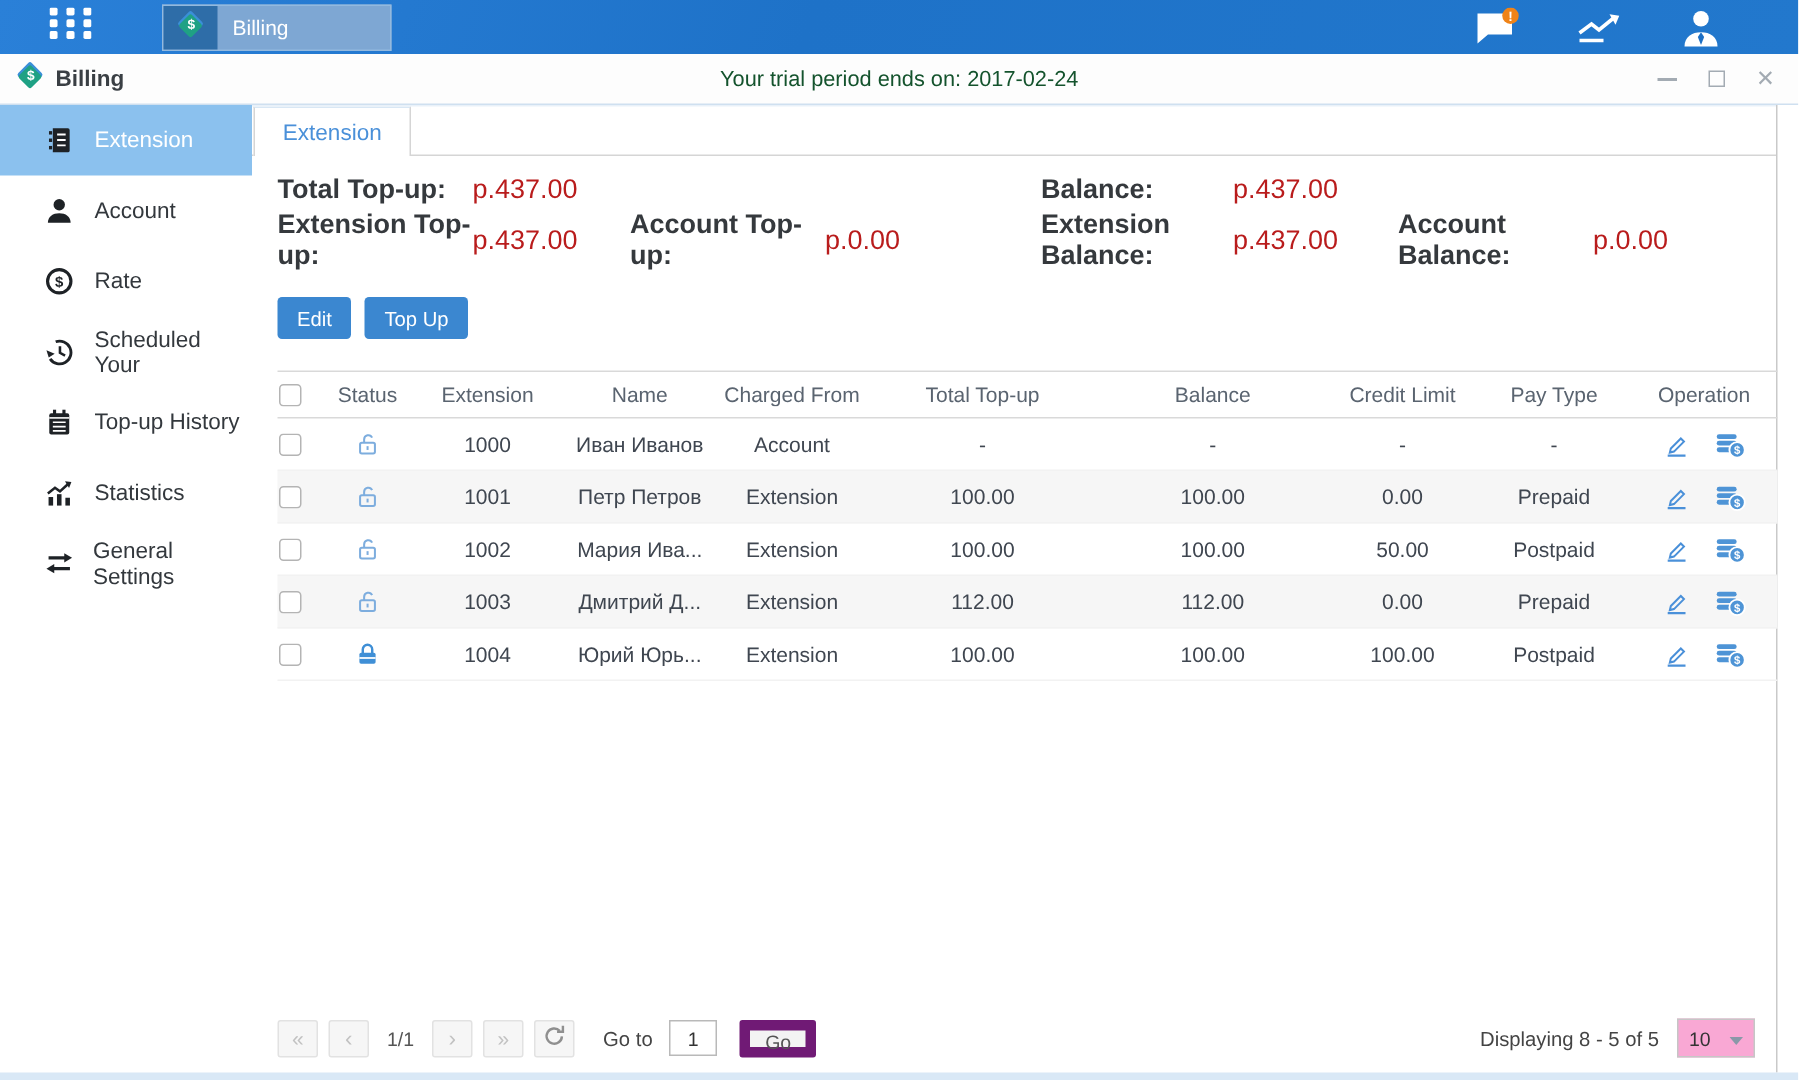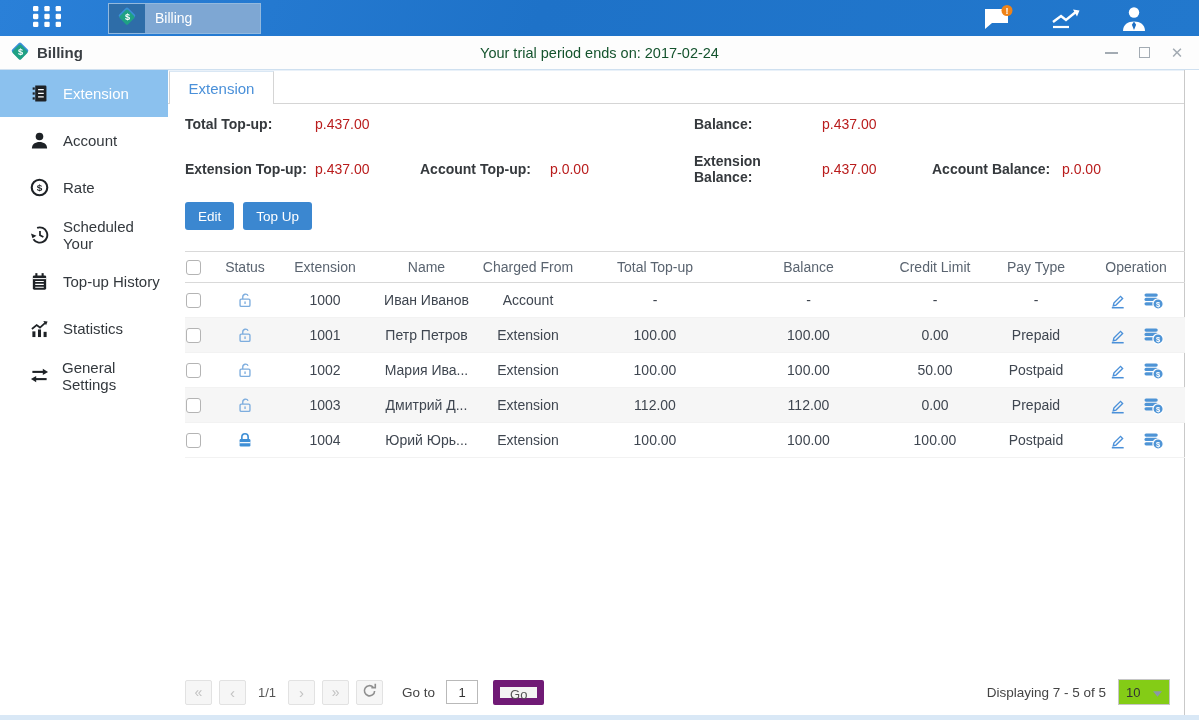--- a/index.html
+++ b/index.html
@@ -32,21 +32,21 @@
   .side-item { height:47px; display:flex; align-items:center; padding-left:30px; gap:13px; font-size:15px; color:#33383d; cursor:pointer; }
   .side-item .s-icon { width:20px; height:20px; display:flex; color:#1e2226; }
   .side-item.active { background:#8bc1ee; color:#fff; }
   .content { width:1017px; position:relative; border-right:1px solid #c9c9c9; }
 
   
   .tabstrip { height:34px; border-bottom:1px solid #d5d5d5; border-top:1px solid #e9f1f9; display:flex; padding-left:1px; }
   .tab-active { width:105px; background:#fff; border:1px solid #d5d5d5; border-top-color:#d9e7f4; border-bottom:none; margin-bottom:-1px; display:flex; align-items:center; justify-content:center; color:#4a90d9; font-size:15px; cursor:pointer; }
 
   
-  .summary { margin:12px 0 0 17px; display:grid; grid-template-columns:130px 105px 130px 144px 128px 110px 130px auto; row-gap:21px; font-size:14px; align-items:center; }
+  .summary { margin:12px 0 0 17px; display:grid; grid-template-columns:130px 105px 130px 144px 128px 110px 130px auto; row-gap:2px; font-size:18px; align-items:center; }
   .sum-label { font-weight:bold; color:#35393d; }
   .sum-value { color:#b91c1c; }
   .c1{grid-column:1} .c2{grid-column:2} .c3{grid-column:3} .c4{grid-column:4} .c5{grid-column:5} .c6{grid-column:6} .c7{grid-column:7} .c8{grid-column:8}
   .r1{grid-row:1} .r2{grid-row:2}
 
   
   .actions { margin:17px 0 0 17px; display:flex; gap:9px; }
   .btn { background:#3b87d0; color:#fff; border:none; border-radius:3px; height:28px; padding:4px 13px; font-size:13.5px; font-family:"Liberation Sans",sans-serif; cursor:pointer; }
 
   
@@ -65,21 +65,21 @@
   
   .pagebar { position:absolute; left:17px; right:14px; bottom:10px; display:flex; align-items:center; }
   .pg-left { display:flex; align-items:center; gap:7px; }
   .pg-btn { width:27px; height:25px; background:#f6f6f6; border:1px solid #e2e2e2; border-radius:2px; display:flex; align-items:center; justify-content:center; color:#c2c2c2; font-size:14px; cursor:pointer; }
   .pg-indicator { color:#555; font-size:13px; margin:0 5px; }
   .goto-label { color:#444; font-size:13.5px; margin:0 4px 0 12px; }
   .goto-input { width:32px; height:24px; border:1px solid #b9b9b9; text-align:center; font-size:13px; color:#333; font-family:"Liberation Sans",sans-serif; }
   .go-btn { margin-left:8px; height:25px; padding:0 10px; background:#f3f3f3; border:7px solid #701a75; border-radius:2px; color:#555; font-size:13px; font-family:"Liberation Sans",sans-serif; cursor:pointer; }
   .pg-right { margin-left:auto; display:flex; align-items:center; gap:12px; }
   .displaying { color:#444; font-size:13.5px; }
-  .pagesize { width:52px; height:26px; border:1px solid #c6c6c6; background:#84cc16; display:flex; align-items:center; justify-content:space-between; padding:0 7px; font-size:13px; color:#333; cursor:pointer; }
+  .pagesize { width:52px; height:26px; border:1px solid #c6c6c6; background:#f9a8d4; display:flex; align-items:center; justify-content:space-between; padding:0 7px; font-size:13px; color:#333; cursor:pointer; }
 
   .bottom-edge { position:absolute; left:0; right:0; bottom:0; height:5px; background:#d9e8f6; }
 </style>
 </head>
 <body>
 
 <div class="window">
 
   <div class="topbar">
     <div class="grid-btn">
@@ -494,21 +494,21 @@
               <span><svg width="17" height="17" viewBox="0 0 20 20">
                   <path d="M16 10.5a6 6 0 1 1-1.7-4.4" fill="none" stroke="#8f8f8f" stroke-width="1.9"></path>
                   <path d="M16.8 2.2v4.6h-4.6" fill="none" stroke="#8f8f8f" stroke-width="1.9"></path>
                 </svg></span>
             </div>
           <span class="goto-label">Go to</span>
           <input class="goto-input" value="1" style="">
           <button class="go-btn">Go</button>
         </div>
         <div class="pg-right">
-          <span class="displaying">Displaying 7 - 5 of 5</span>
+          <span class="displaying">Displaying 8 - 5 of 5</span>
           <div class="pagesize">
             <span>10</span>
             <span><svg width="9" height="6" viewBox="0 0 10 6">
                   <path d="M0 0h10L5 6z" fill="#8a98a8"></path>
                 </svg></span>
           </div>
         </div>
       </div>
     </div>
   </div>

